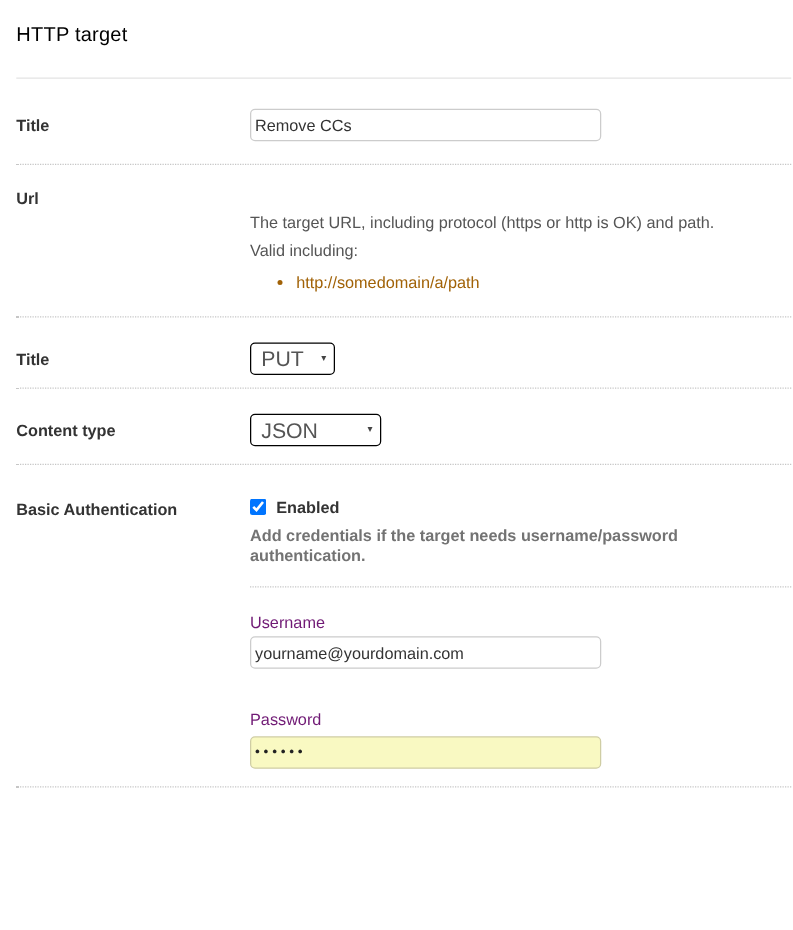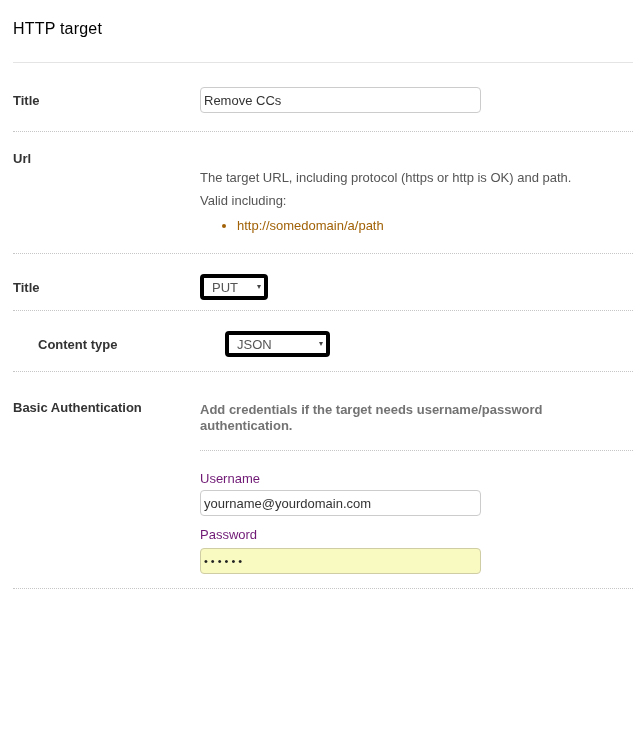--- a/index.html
+++ b/index.html
@@ -23,21 +23,21 @@
   .divider { border: 0; border-top: 1px solid #e4e4e4; margin: 18px 0 0 0; }
   .divider.dotted { border-top: 1px dotted #c6c6c6; margin: 0; }
 
   .row { display: flex; align-items: flex-start; }
   .label-col { width: 187px; flex: none; padding-top: 6px; font-weight: bold; color: #333; }
   .content-col { flex: 1; min-width: 0; }
 
   .sec-title        { padding: 24px 0 18px; }
   .sec-url          { padding: 13px 0 19px; }
   .sec-method       { padding: 20px 0 10px; }
-  .sec-content-type { padding: 20px 0 14px; margin-left: 25px; }
+  .sec-content-type { padding: 20px 0 14px; }
   .sec-auth         { padding: 22px 0 14px; justify-content: space-between; }
 
   input.text {
     box-sizing: border-box;
     width: 281px; height: 26px;
     padding: 4px 3px;
     border: 1px solid #ccc;
     border-radius: 4px;
     background: #fff;
     font-family: "Liberation Sans", sans-serif;
@@ -62,44 +62,44 @@
 
   .hint { margin-top: 25px; color: #555; line-height: 16px; }
   .examples-heading { margin-top: 7px; color: #555; }
   ul.examples { margin: 10px 0 0 0; padding-left: 37px; color: #a16207; }
   ul.examples li { line-height: 16px; }
 
   .select-wrap { position: relative; display: inline-block; }
   select.dropdown {
     -webkit-appearance: none; -moz-appearance: none; appearance: none;
     box-sizing: border-box; height: 26px;
-    border: 4px solid #000000; border-radius: 4px;
+    border: 1px solid #000000; border-radius: 4px;
     background: #fff;
     padding: 0 20px 0 8px;
     font-family: "Liberation Sans", sans-serif;
-    font-size: 13px; color: #555;
+    font-size: 17px; color: #555;
   }
   .select-arrow {
     position: absolute; right: 7px; top: 50%;
     transform: translateY(-52%);
     font-size: 8px; color: #444; pointer-events: none;
     line-height: 1;
   }
   .method-select { width: 68px; }
   .content-type-select { width: 105px; }
 
   .checkbox-line { display: flex; align-items: center; padding-top: 4px; }
   .checkbox-line input[type="checkbox"] { margin: 0 8px 0 0; width: 13px; height: 13px; }
   .checkbox-line label { font-weight: bold; color: #333; }
 
   .auth-hint { margin-top: 8px; color: #737373; line-height: 16px; font-weight: bold; }
   .inner-divider { border: 0; border-top: 1px dotted #c6c6c6; margin: 16px 0 0 0; }
   .sub-label { margin-top: 20px; font-weight: normal; color: #701a75; }
   .sub-input { margin-top: 4px; }
-  .password-gap { margin-top: 11px; }
+  .password-gap { margin-top: 33px; }
   .password-input-gap { margin-top: 6px; }
 </style>
 </head>
 <body>
 
 <div class="page">
 
   <h1 class="page-title">HTTP target</h1>
 
   <hr class="divider">
@@ -150,20 +150,24 @@
         <span class="select-arrow">▾</span>
       </span>
     </div>
   </div>
 
   <hr class="divider dotted">
 
   <div class="row sec-auth">
     <div class="label-col">Basic Authentication</div>
     <div class="content-col">
+      <div class="checkbox-line">
+        <input type="checkbox" id="auth-enabled" checked="checked" style="">
+        <label for="auth-enabled">Enabled</label>
+      </div>
       <div class="auth-hint">Add credentials if the target needs username/password authentication.</div>
 
       <hr class="inner-divider">
 
       <div class="sub-label">Username</div>
       <input class="text sub-input" type="text" value="yourname@yourdomain.com" style="">
 
       <div class="sub-label password-gap">Password</div>
       <input class="text autofill password-input-gap" type="text" value="••••••" style="">
     </div>

